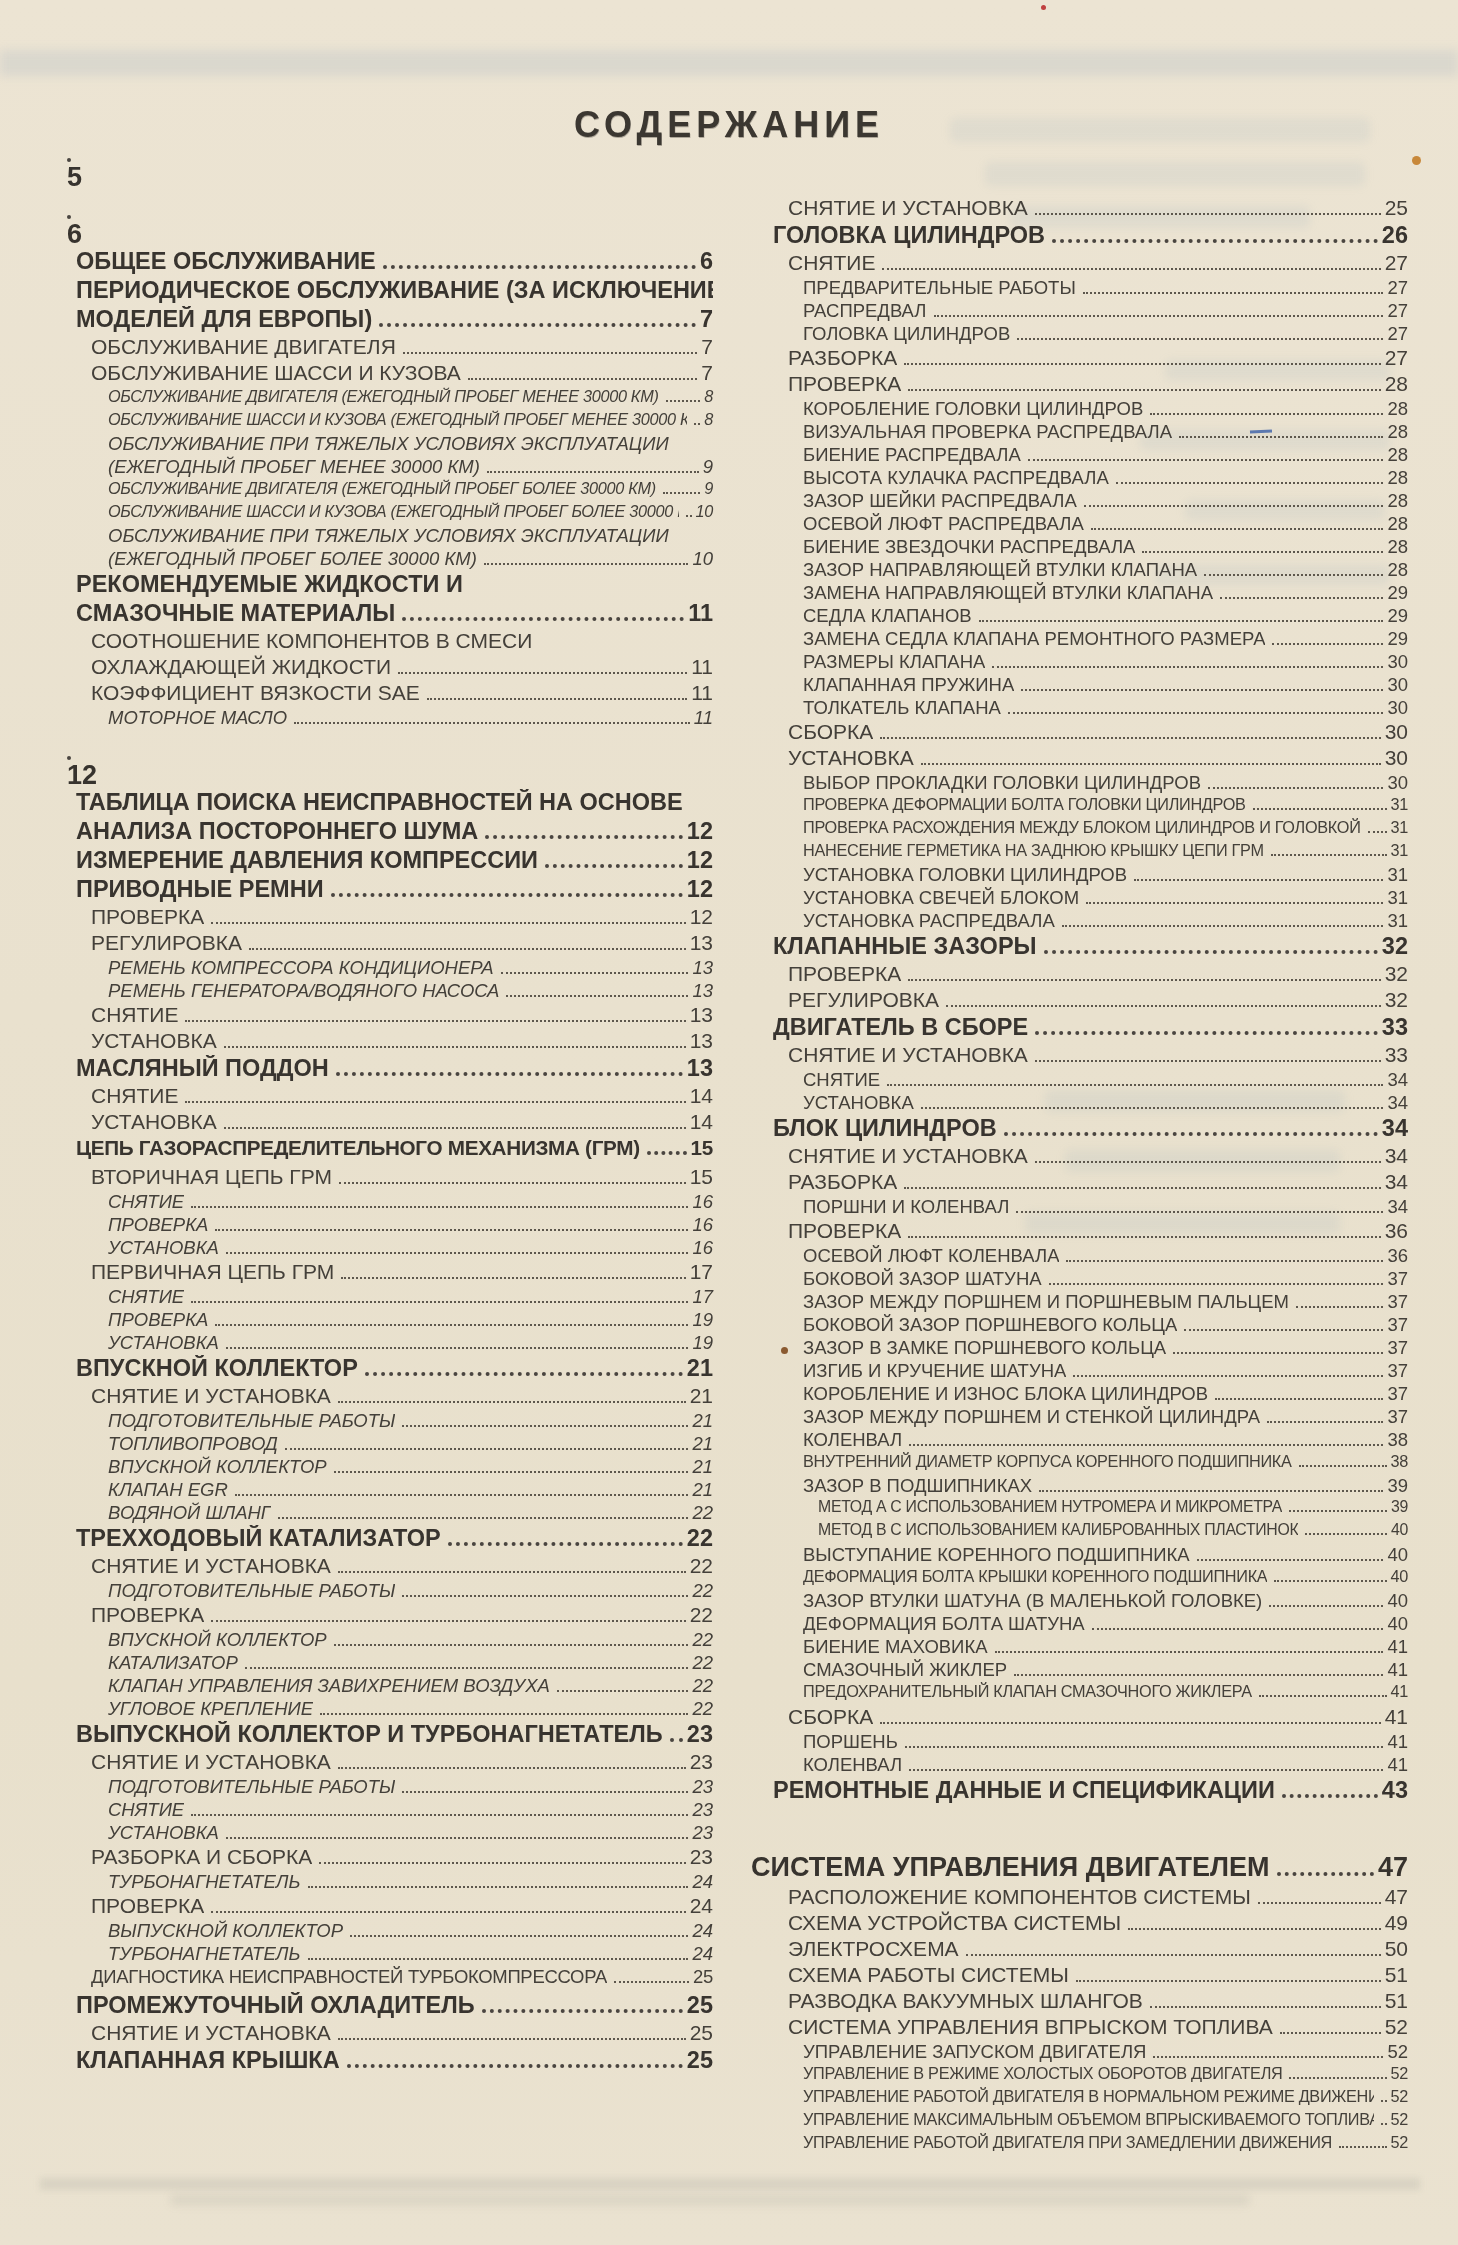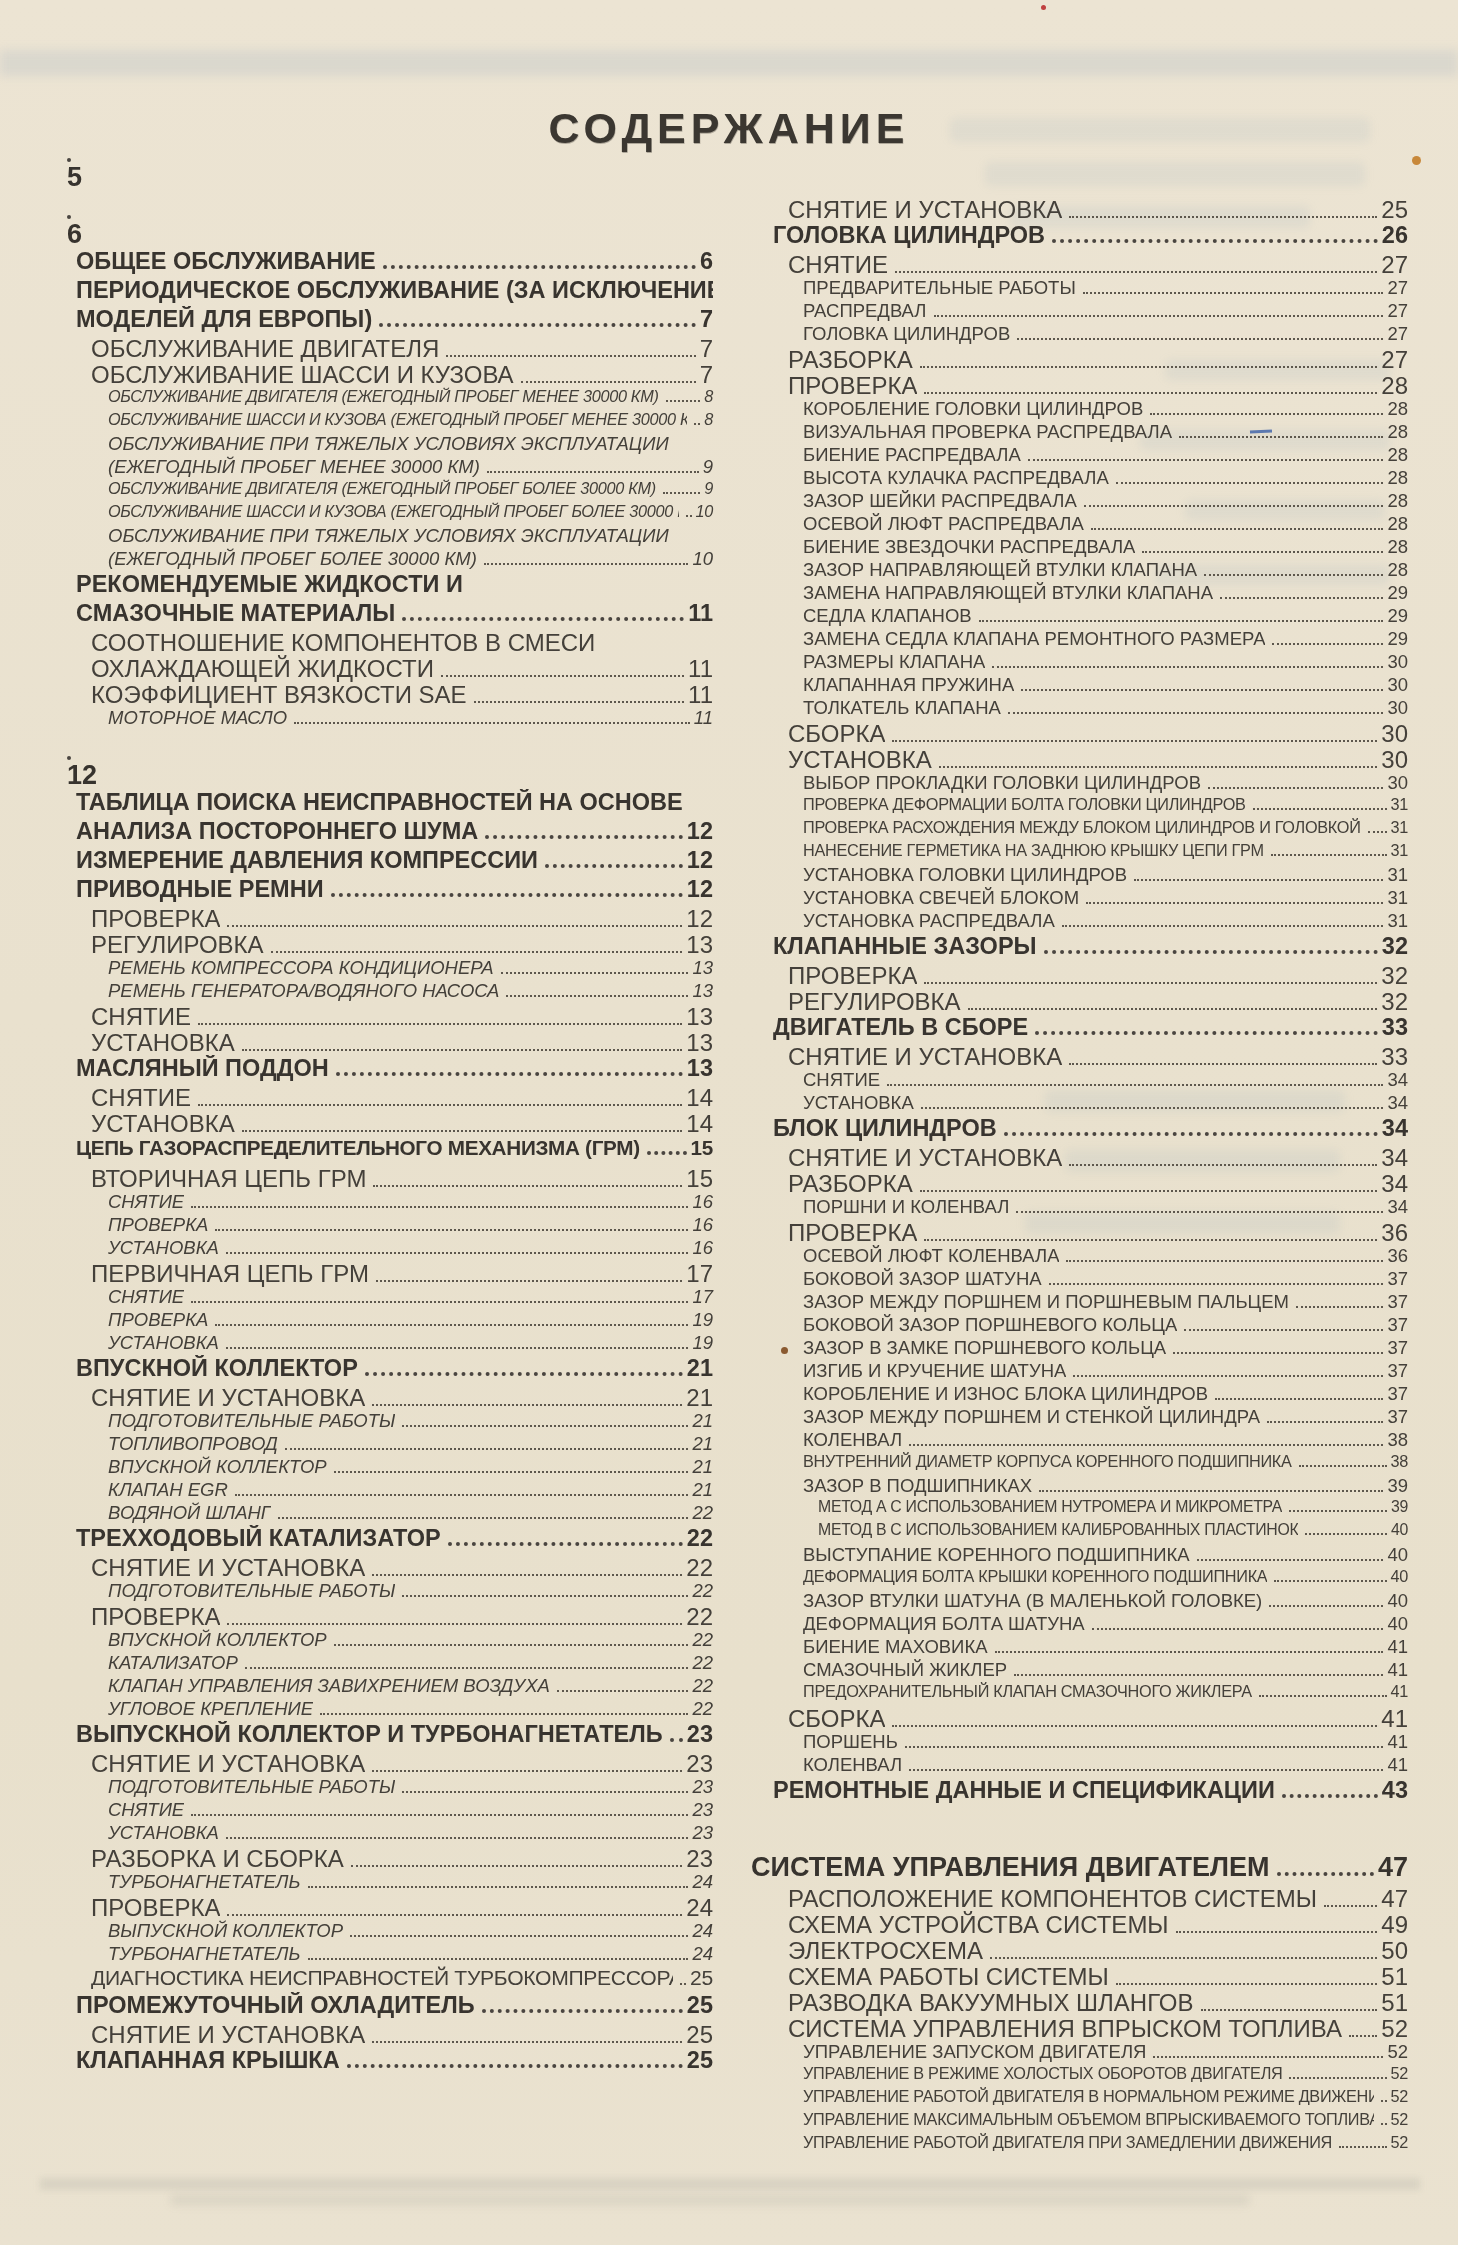--- a/index.html
+++ b/index.html
@@ -12,36 +12,36 @@
   
   .band{position:absolute;filter:blur(5px);pointer-events:none;}
   .band.top{left:0;top:50px;width:1458px;height:26px;background:rgba(148,172,188,0.20);}
   .band.bottom{left:40px;top:2178px;width:1380px;height:12px;background:rgba(120,128,120,0.14);filter:blur(3px);}
   .smudge{position:absolute;background:rgba(140,162,178,0.12);filter:blur(4px);border-radius:6px;pointer-events:none;}
   .speck{position:absolute;border-radius:50%;pointer-events:none;}
   .ink-dash{position:absolute;background:#3a5fa8;opacity:0.8;transform:rotate(-2deg);pointer-events:none;}
 
   .title{
     position:absolute;top:104px;left:0;width:100%;margin:0;text-align:center;
-    font-size:43px;font-weight:bold;letter-spacing:5px;color:#3b3731;
+    font-size:36px;font-weight:bold;letter-spacing:5px;color:#3b3731;
     text-shadow:0.5px 0.5px 0 rgba(60,55,48,0.35);
   }
   .col{position:absolute;}
   .col.left{left:58px;top:158px;width:655px;}
   .col.right{left:745px;top:196px;width:663px;}
 
   .row{display:flex;align-items:baseline;white-space:nowrap;color:#44403a;}
   .lab{flex:0 1 auto;overflow:hidden;}
   .lead{flex:1 1 auto;min-width:6px;margin:0 4px 0 7px;border-bottom:2.4px dotted #5d574d;}
   .pg{flex:0 0 auto;text-align:right;}
 
   
   .lv0{height:33px;font-size:27px;font-weight:bold;color:#37332e;}
   .lv1{height:29px;font-size:23.5px;font-weight:bold;color:#38342f;}
-  .lv2{height:26px;font-size:24px;}
+  .lv2{height:26px;font-size:21px;}
   .lv3{height:23px;font-size:18.5px;}
   .lv4{height:23px;font-size:18px;}
   .lv0 .lead,.lv1 .lead{border-bottom:4px dotted #4a4540;}
   .lv4 .lab{padding-left:15px;}
   .row.s .lab,.row.s .pg{font-size:0.88em;letter-spacing:-0.3px;}
 
   
   .left .lv0{padding-left:2px;flex-direction:column;}
   .left .lv1{padding-left:18px;}
   .left .lv2{padding-left:33px;}

